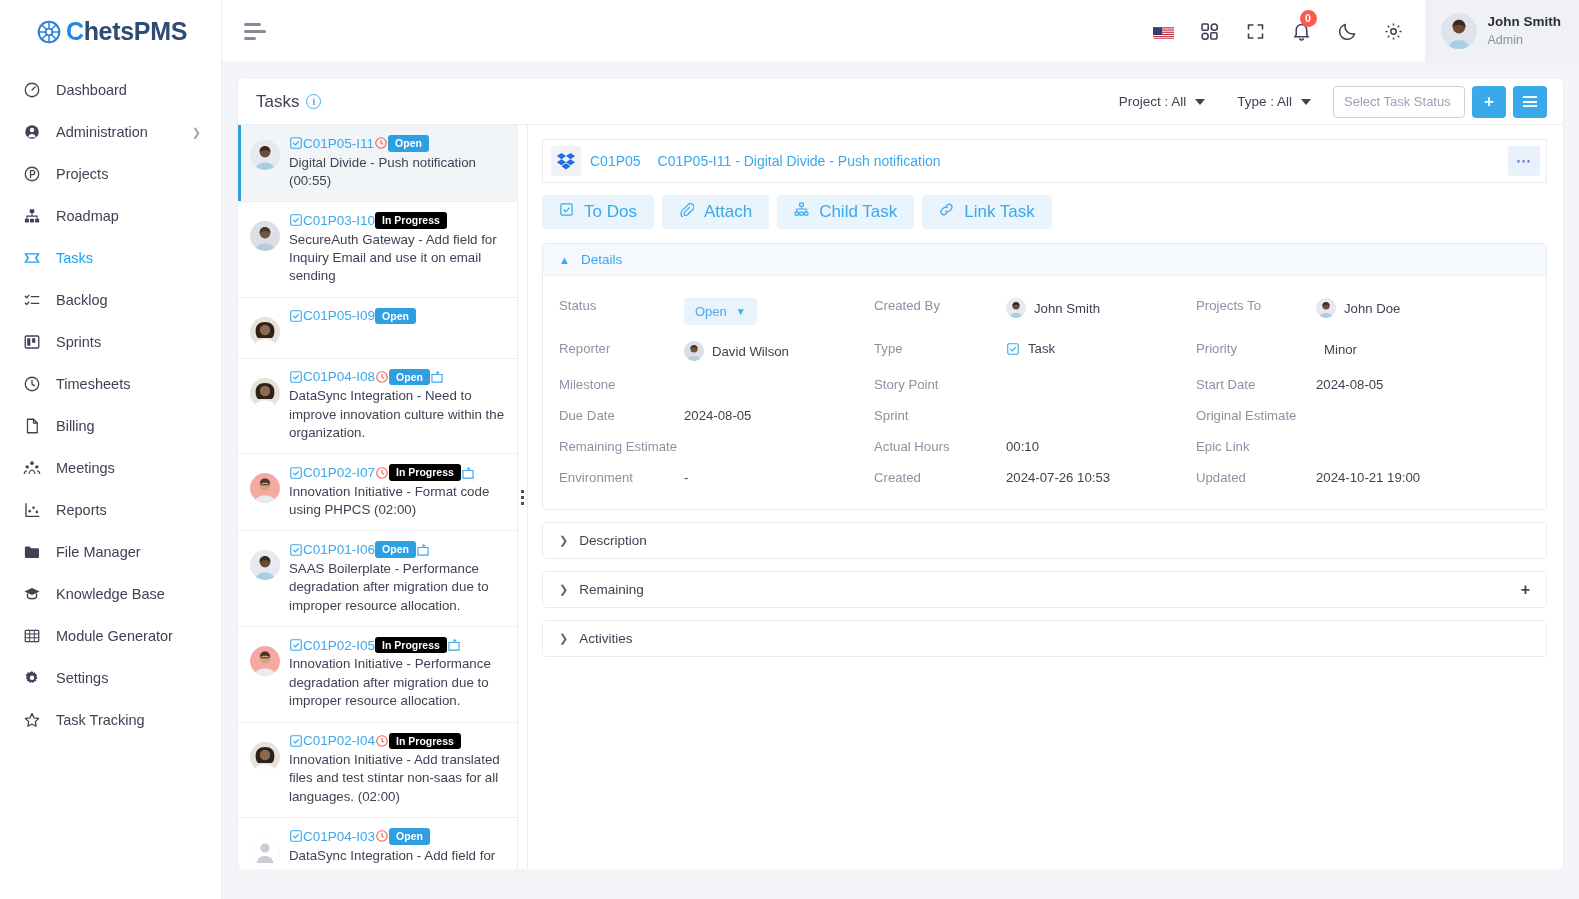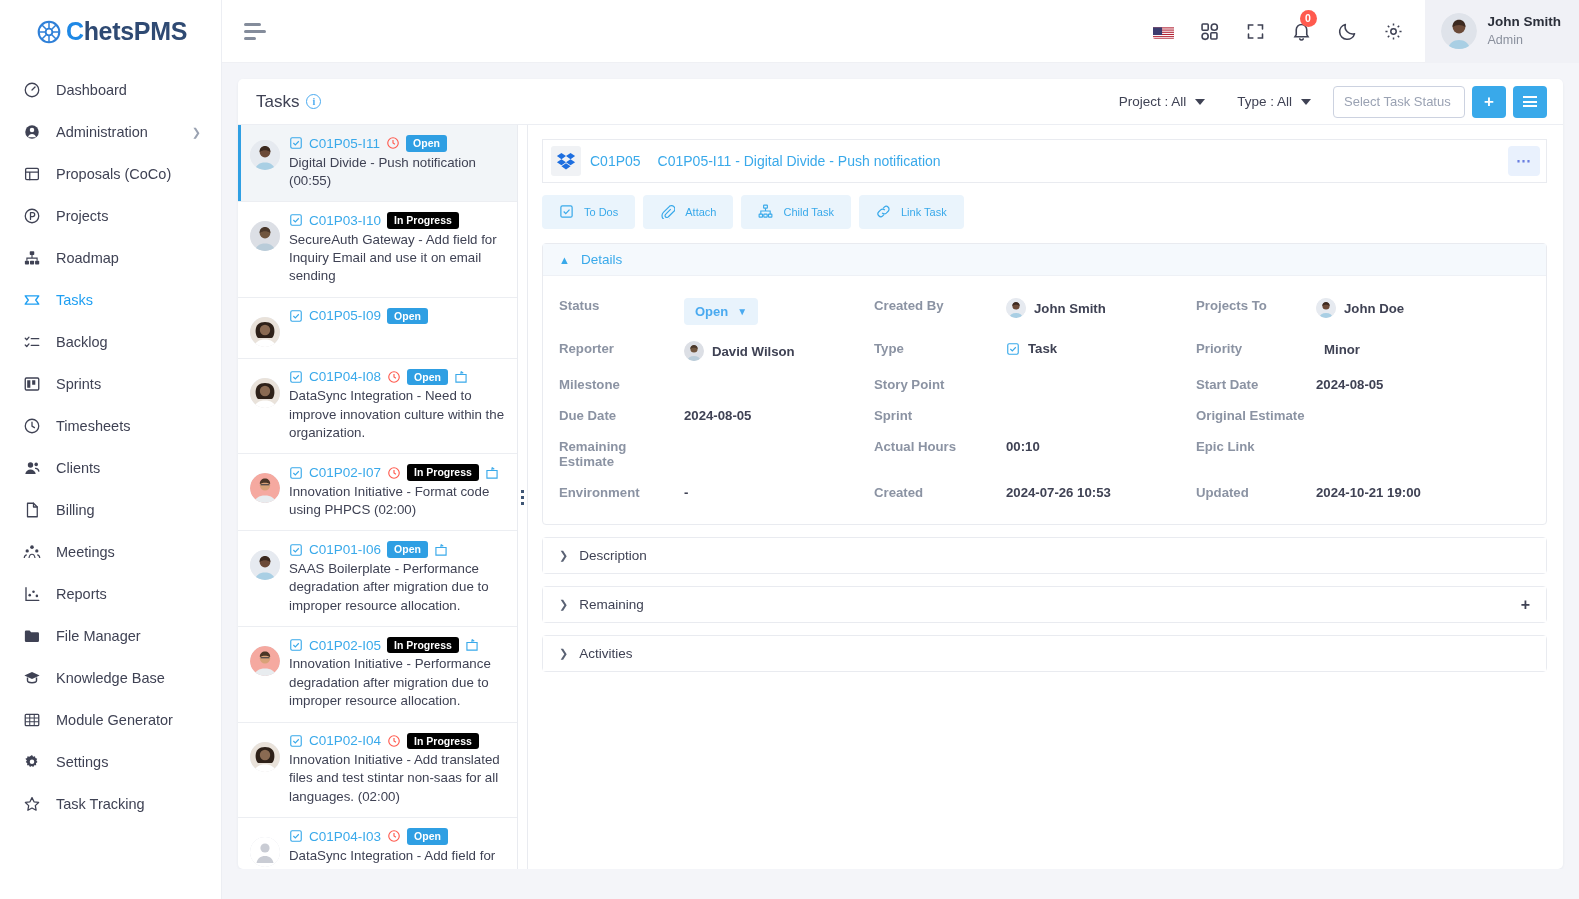--- a/index.html
+++ b/index.html
@@ -118,21 +118,21 @@
     display: flex; gap: 9px; padding: 10px 10px 11px 12px;
     border-bottom: 1px solid #eceef2; cursor: pointer; position: relative;
   }
   .task-item.selected { background: #f2f5f8; }
   .task-item.selected::before {
     content: ""; position: absolute; left: 0; top: 0; bottom: 0; width: 3px; background: #2f9fe3;
   }
   .t-avatar { width: 30px; height: 30px; border-radius: 50%; overflow: hidden; flex: 0 0 30px; margin-top: 9px; background: #e8eaef; }
   .t-avatar.first { margin-top: 5px; }
   .t-body { flex: 1; min-width: 0; }
-  .t-row1 { display: flex; align-items: center; gap: 6px; flex-wrap: wrap; margin-bottom: 2px; }
+  .t-row1 { display: flex; align-items: center; flex-wrap: wrap; margin-bottom: 2px; }
   .t-code { font-size: 13.5px; color: #39a9ea; }
   .t-ico { width: 14px; height: 14px; display: inline-flex; }
   .t-ico svg { width: 14px; height: 14px; }
   .clock { color: #ff5a4e; }
   .pill {
     font-size: 10.5px; font-weight: 700; color: #fff; border-radius: 3px;
     padding: 3px 7px; line-height: 1; white-space: nowrap;
   }
   .pill.open { background: #2f9fe3; }
   .pill.progress { background: #000000; text-align: center; }
@@ -156,38 +156,38 @@
   .d-title { font-size: 14px; color: #39a9ea; cursor: pointer; }
   .ellipsis-btn {
     margin-left: auto; width: 32px; height: 30px; background: #e9f1fd; border-radius: 4px;
     display: flex; align-items: center; justify-content: center; cursor: pointer;
     color: #6a7fe0; font-size: 15px; letter-spacing: 1px; font-weight: 700;
   }
   .tabs { display: flex; gap: 8px; margin-bottom: 14px; }
   .tab {
     background: #eaf4fc; color: #39a9ea; border-radius: 4px; height: 34px;
     display: flex; align-items: center; gap: 10px; padding: 16px 17px;
-    font-size: 11px; cursor: pointer;
+    font-size: 17px; cursor: pointer;
   }
   .tab svg { width: 15px; height: 15px; }
 
   .panel { border: 1px solid #e9ebf0; border-radius: 4px; margin-bottom: 12px; background: #fff; }
   .panel-head {
     height: 32px; background: #f5f9fd; display: flex; align-items: center;
     gap: 11px; padding: 0 16px; font-size: 13.5px; color: #39a9ea; cursor: pointer;
     border-bottom: 1px solid #eef1f6;
   }
   .panel-head.plain { background: #fff; color: #3f4254; border-bottom: none; height: 35px; }
   .chev-ico { font-size: 11px; color: #39a9ea; display: inline-block; }
   .panel-head.plain .chev-ico { color: #5a6274; }
   .plus-right { margin-left: auto; font-size: 16px; color: #3f4254; font-weight: 700; cursor: pointer; }
 
   .details-grid {
     display: grid; grid-template-columns: 125px 190px 132px 190px 120px auto;
-    row-gap: 0; padding: 14px 16px 16px 16px; align-items: start; font-weight: bold;
+    row-gap: 0; padding: 14px 16px 16px 16px; align-items: start;
   }
   .dg-label { font-size: 13.2px; color: #8b93a3; padding: 8px 0; }
   .dg-value { font-size: 13.2px; color: #3f4254; padding: 8px 0; display: flex; align-items: center; gap: 8px; }
   .mini-av { width: 20px; height: 20px; border-radius: 50%; overflow: hidden; flex: 0 0 20px; background: #e8eaef; }
   .status-chip {
     background: #e8f3fc; color: #4aaaf0; font-size: 13px; border-radius: 4px;
     padding: 6px 11px; display: inline-flex; align-items: center; gap: 9px; cursor: pointer;
   }
   .status-chip .dn { font-size: 10px; }
   .prio { color: #4aaaf0; font-size: 14px; }
@@ -226,29 +226,20 @@
               <circle cx="12" cy="9.4" r="3" fill="#fff"></circle>
               <path d="M6.6 19c1-3 3-4.2 5.4-4.2S16.4 16 17.4 19z" fill="#fff"></path>
             </svg>
           </span>
         <span class="nav-label">Administration</span>
         <span class="chev">❯</span>
       </div>
       <div class="nav-item">
         <span class="ico">
             <svg class="stroke" viewBox="0 0 24 24">
-              <rect x="3.5" y="4.5" width="17" height="15" rx="1.5"></rect>
-              <path d="M3.5 9.5h17M9 9.5v10"></path>
-            </svg>
-          </span>
-        <span class="nav-label">Proposals (CoCo)</span>
-      </div>
-      <div class="nav-item">
-        <span class="ico">
-            <svg class="stroke" viewBox="0 0 24 24">
               <circle cx="12" cy="12" r="9"></circle>
               <path d="M10 16.5v-9h3a2.6 2.6 0 010 5.2h-3"></path>
             </svg>
           </span>
         <span class="nav-label">Projects</span>
       </div>
       <div class="nav-item">
         <span class="ico">
             <svg viewBox="0 0 24 24">
               <rect x="9" y="3" width="6" height="5" rx="1" fill="#3f4254"></rect>
@@ -287,31 +278,20 @@
         <span class="nav-label">Sprints</span>
       </div>
       <div class="nav-item">
         <span class="ico">
             <svg class="stroke" viewBox="0 0 24 24">
               <circle cx="12" cy="12" r="9"></circle>
               <path d="M12 7v5.2l3.3 2"></path>
             </svg>
           </span>
         <span class="nav-label">Timesheets</span>
-      </div>
-      <div class="nav-item">
-        <span class="ico">
-            <svg viewBox="0 0 24 24">
-              <circle cx="10" cy="8" r="3.6" fill="#3f4254"></circle>
-              <path d="M3 20c.8-4 3.6-6 7-6s6.2 2 7 6z" fill="#3f4254"></path>
-              <circle cx="17.6" cy="7.2" r="2.4" fill="#3f4254"></circle>
-              <path d="M16 12.6c2.8-.4 4.7 1.4 5.3 4.2" stroke="#3f4254" stroke-width="1.7" fill="none"></path>
-            </svg>
-          </span>
-        <span class="nav-label">Clients</span>
       </div>
       <div class="nav-item">
         <span class="ico">
             <svg class="stroke" viewBox="0 0 24 24">
               <path d="M6 3h8l5 5v13H6z"></path>
               <path d="M14 3v5h5"></path>
             </svg>
           </span>
         <span class="nav-label">Billing</span>
       </div>

